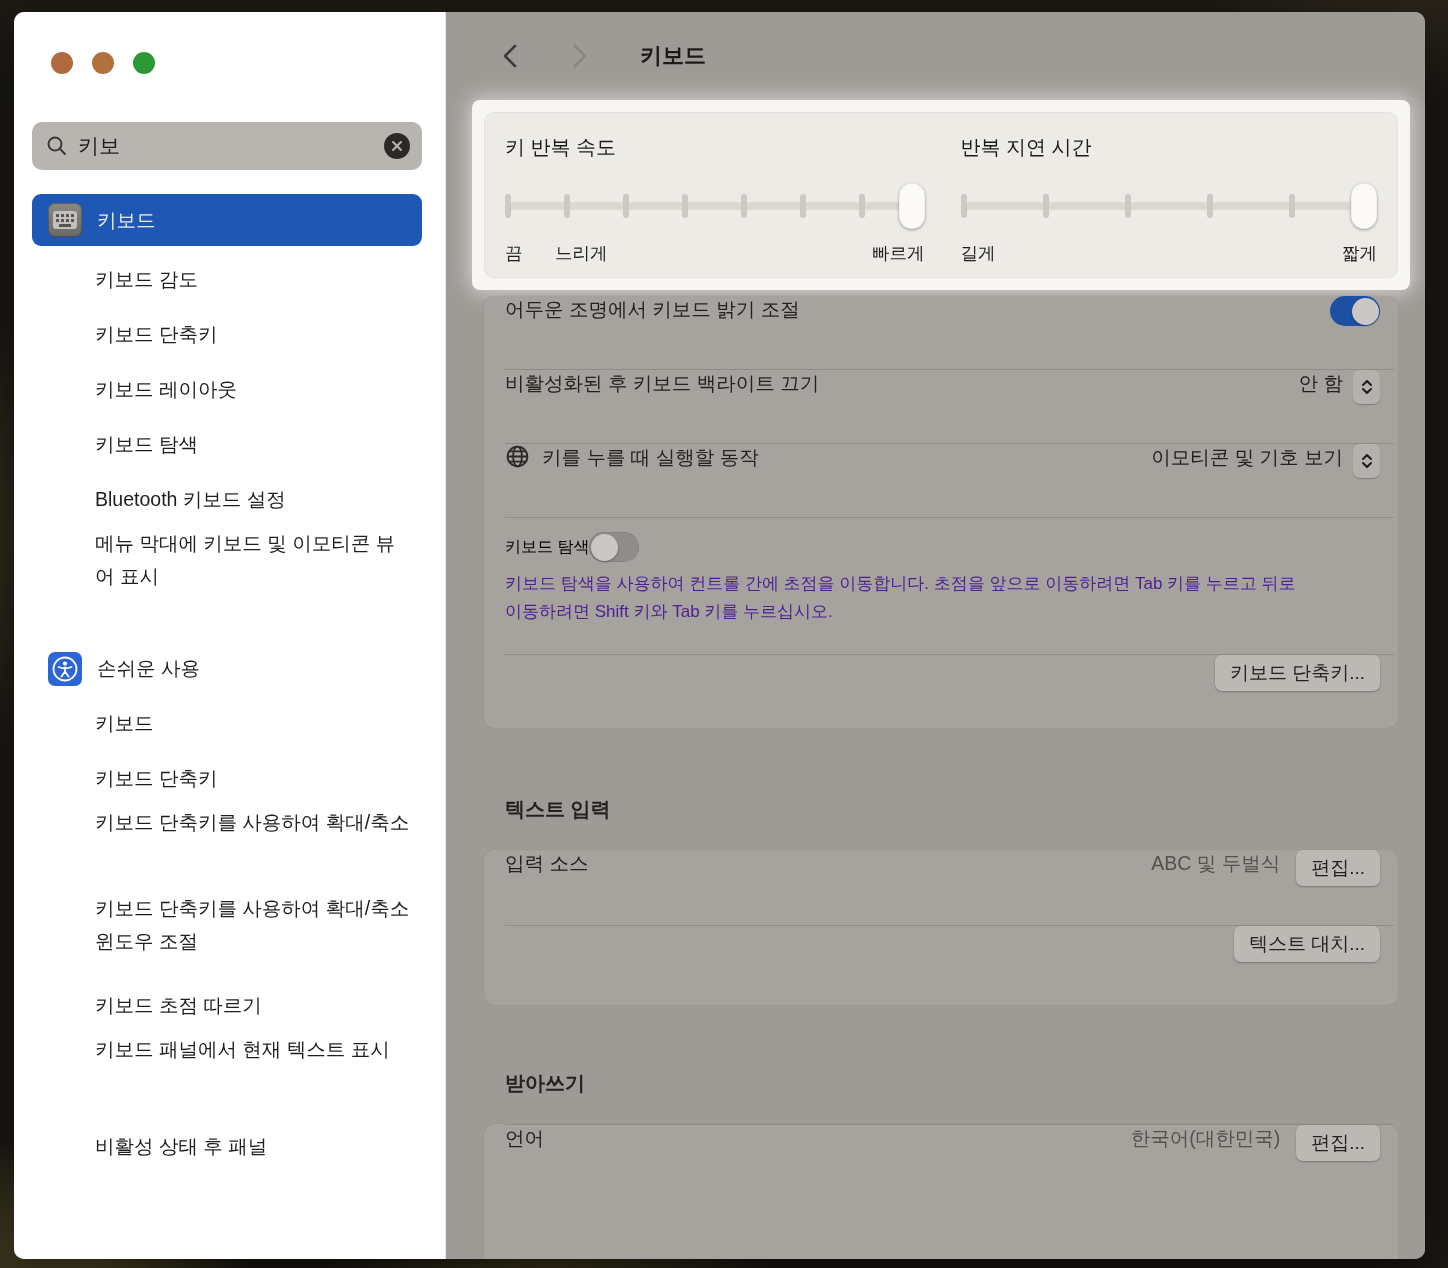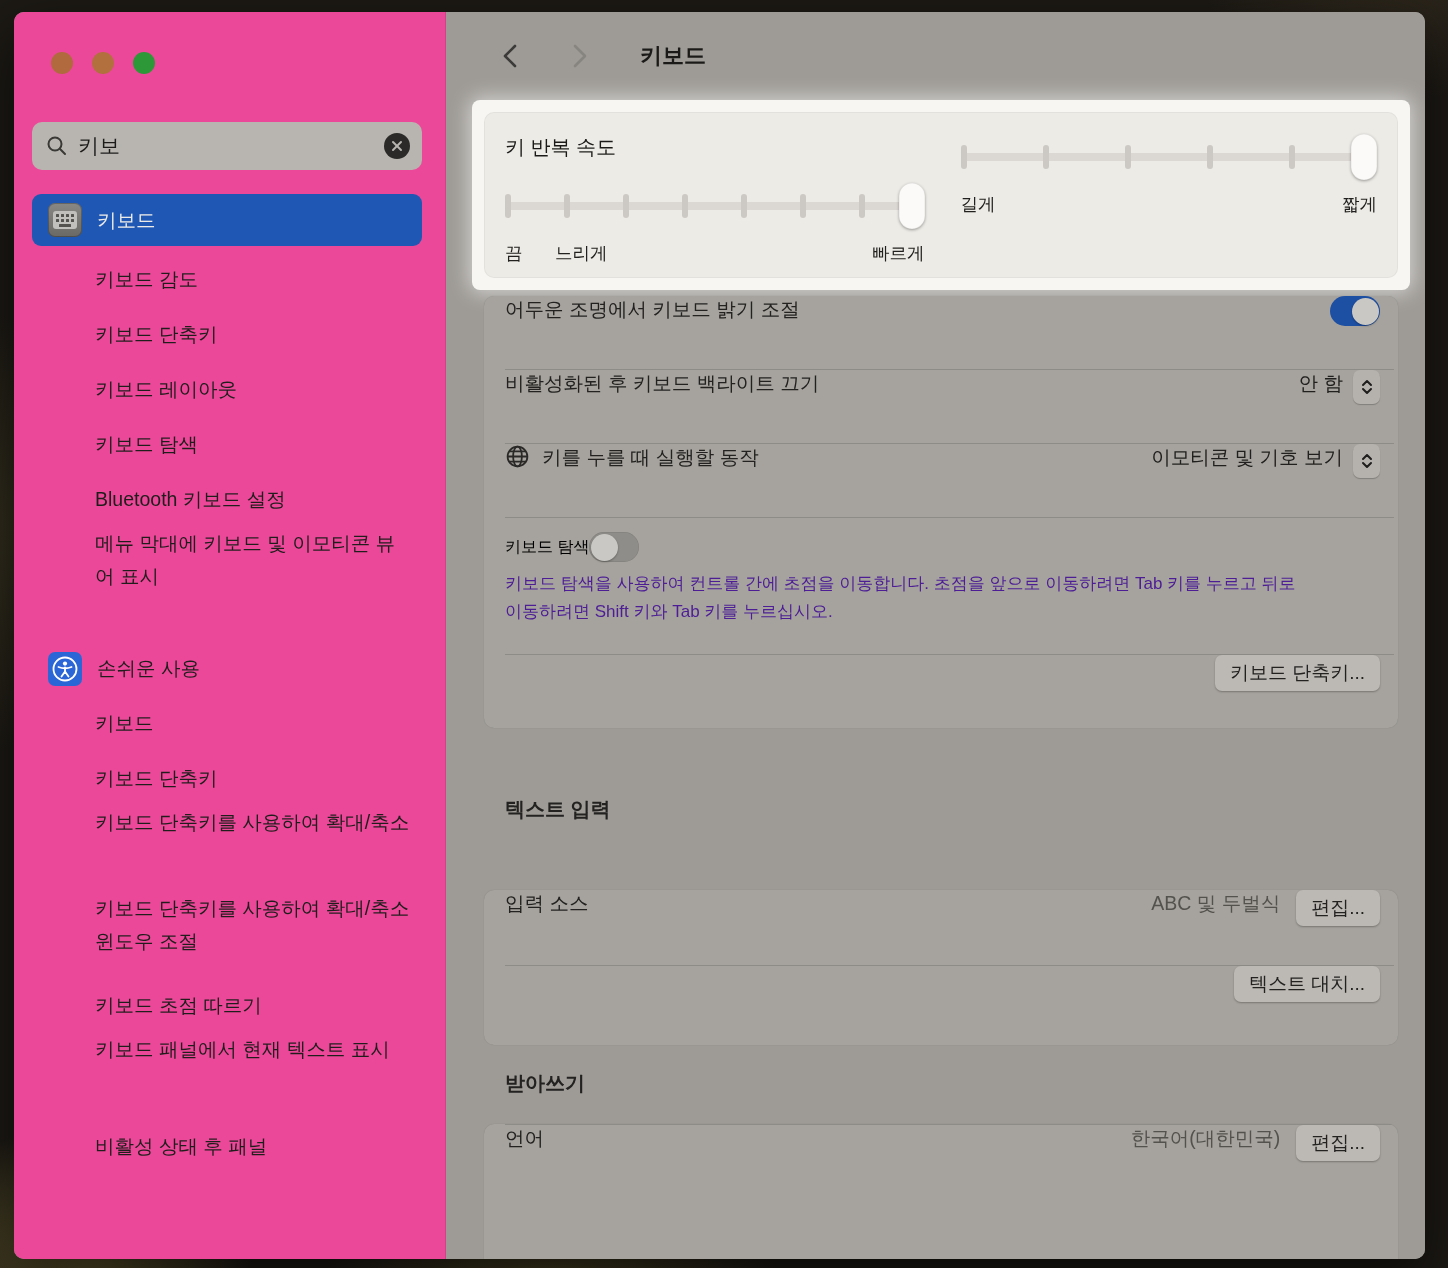--- a/index.html
+++ b/index.html
@@ -15,21 +15,21 @@
     position:relative;
   }
   .window {
     position:absolute; left:14px; top:12px; width:1411px; height:1247px;
     border-radius:10px; overflow:hidden; display:flex;
     box-shadow:0 22px 60px rgba(0,0,0,.65);
     background:#9e9b96;
   }
   
   .sidebar {
-    width:432px; flex:0 0 432px; background:#ec4899; position:relative;
+    width:432px; flex:0 0 432px; background:#ffffff; position:relative;
     border-right:1px solid rgba(0,0,0,.10);
   }
   .traffic { position:absolute; left:37px; top:40px; display:flex; gap:19px; }
   .traffic .dot { width:22px; height:22px; border-radius:50%; }
   .search-field {
     position:absolute; left:18px; top:110px; width:390px; height:48px;
     background:#b8b5b0; border-radius:10px; display:flex; align-items:center;
     padding:0 12px 0 14px;
   }
   .search-field input {
@@ -81,21 +81,21 @@
   .slider .thumb { position:absolute; top:0; left:calc(100% - 26px); width:26px; height:46px;
     border-radius:13px; background:#fbfaf8; box-shadow:0 1px 3px rgba(0,0,0,.35), inset 0 0 0 .5px rgba(0,0,0,.08); }
   .slider-labels { position:relative; height:24px; margin-top:12px; font-size:17.5px; color:#21201e; }
   .slider-labels .l-left { position:absolute; left:0; }
   .slider-labels .l-mid { position:absolute; left:50px; }
   .slider-labels .l-right { position:absolute; right:0; }
   
   .card { position:absolute; left:38px; width:914px; background:#a6a39e; border-radius:10px;
     box-shadow:0 0 1px rgba(0,0,0,.2); overflow:hidden; }
   .card2 { top:284px; height:432px; }
-  .card3 { top:878px; height:155px; }
+  .card3 { top:838px; height:155px; }
   .card4 { top:1112px; height:170px; }
   .row { display:flex; align-items:flex-start; padding:0 18px 0 21px; }
   .row .label { font-size:19.5px; color:#232220; }
   .row .spacer { flex:1; }
   .sep { height:1px; background:rgba(0,0,0,.14); margin:0 4px 0 21px; }
   .value-dark { font-size:19.5px; color:#21201e; margin-right:10px; }
   .value-gray { font-size:19.5px; color:#54524d; margin-right:16px; }
   .toggle { width:50px; height:30px; border-radius:15px; position:relative; flex:0 0 50px; cursor:default; }
   .toggle.on { background:#1d4fa3; }
   .toggle.off { background:#8f8d89; box-shadow:inset 0 0 0 .5px rgba(0,0,0,.12); }
@@ -250,20 +250,21 @@
               <div class="thumb"></div>
           </div>
           <div class="slider-labels">
             <span class="l-left">끔</span>
             <span class="l-mid">느리게</span>
             <span class="l-right">빠르게</span>
           </div>
         </div>
 
         <div class="slider-col2">
+          <div class="slider-title">반복 지연 시간</div>
           <div class="slider">
             <div class="track"></div>
             <div class="ticks"></div>
             <div class="tick" style="left: calc(0% + 0px);"></div>
               <div class="tick" style="left: calc(20% - 1.2px);"></div>
               <div class="tick" style="left: calc(40% - 2.4px);"></div>
               <div class="tick" style="left: calc(60% - 3.6px);"></div>
               <div class="tick" style="left: calc(80% - 4.8px);"></div>
               <div class="tick" style="left: calc(100% - 6px);"></div>
               <div class="thumb"></div>

